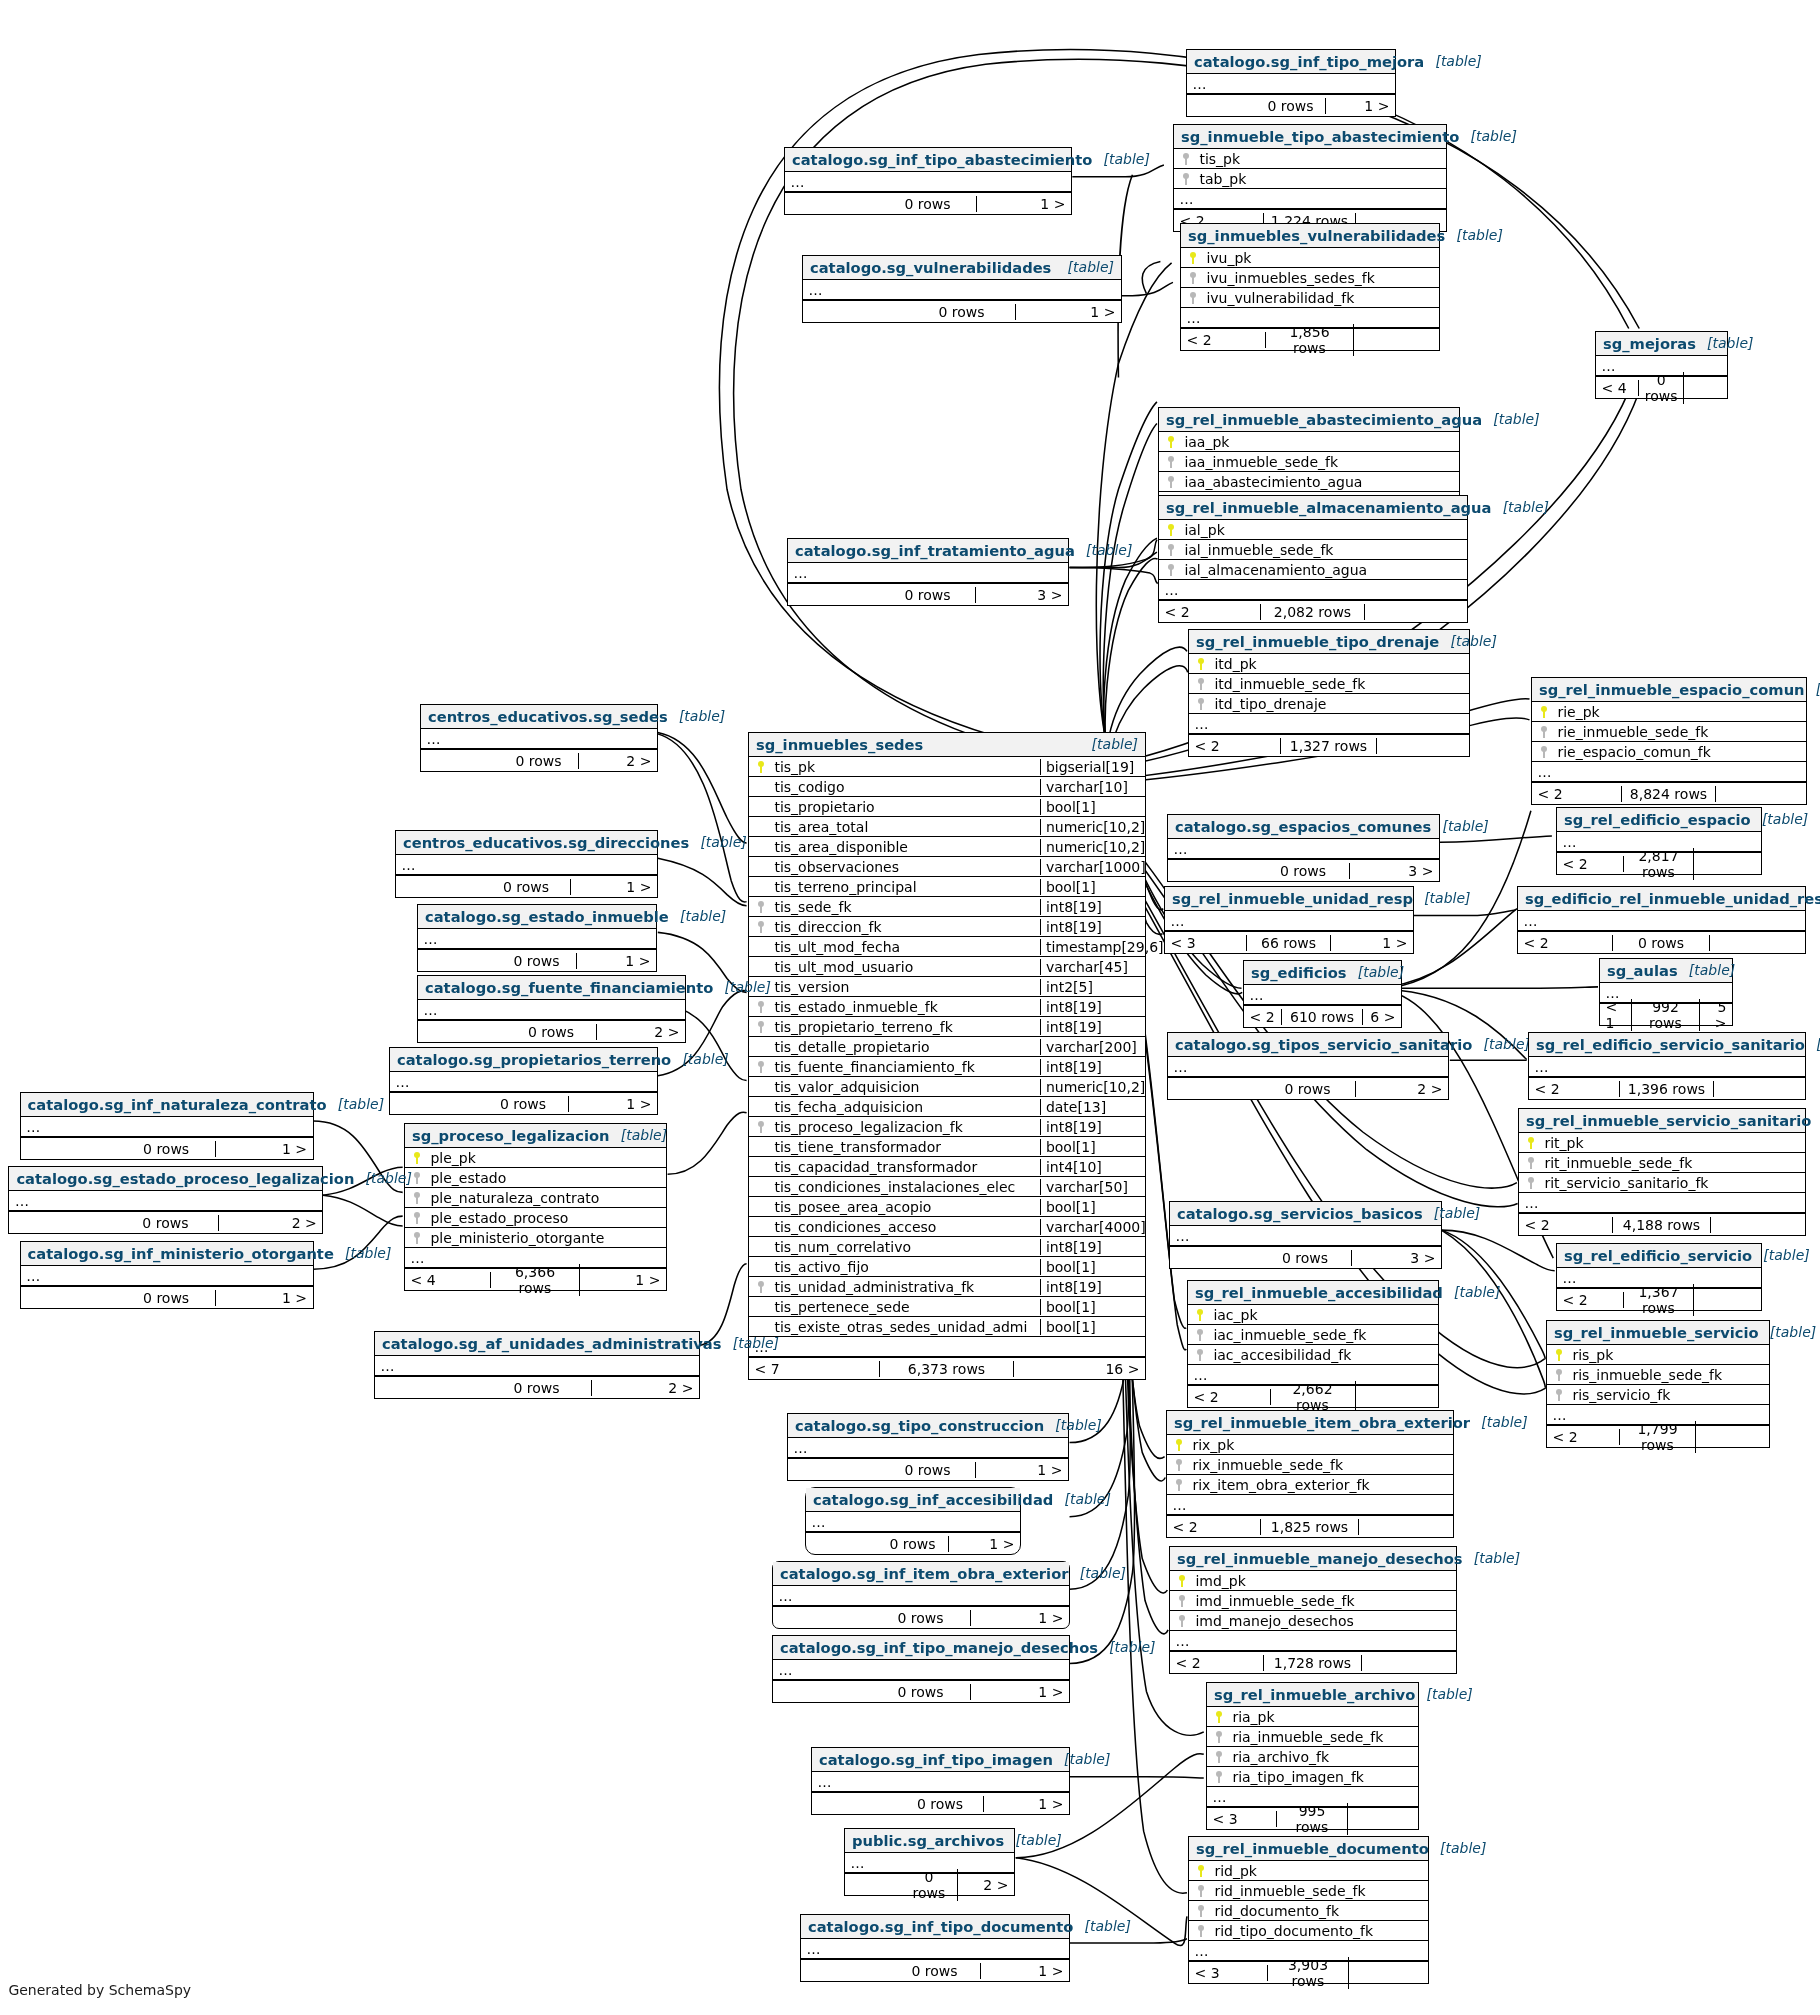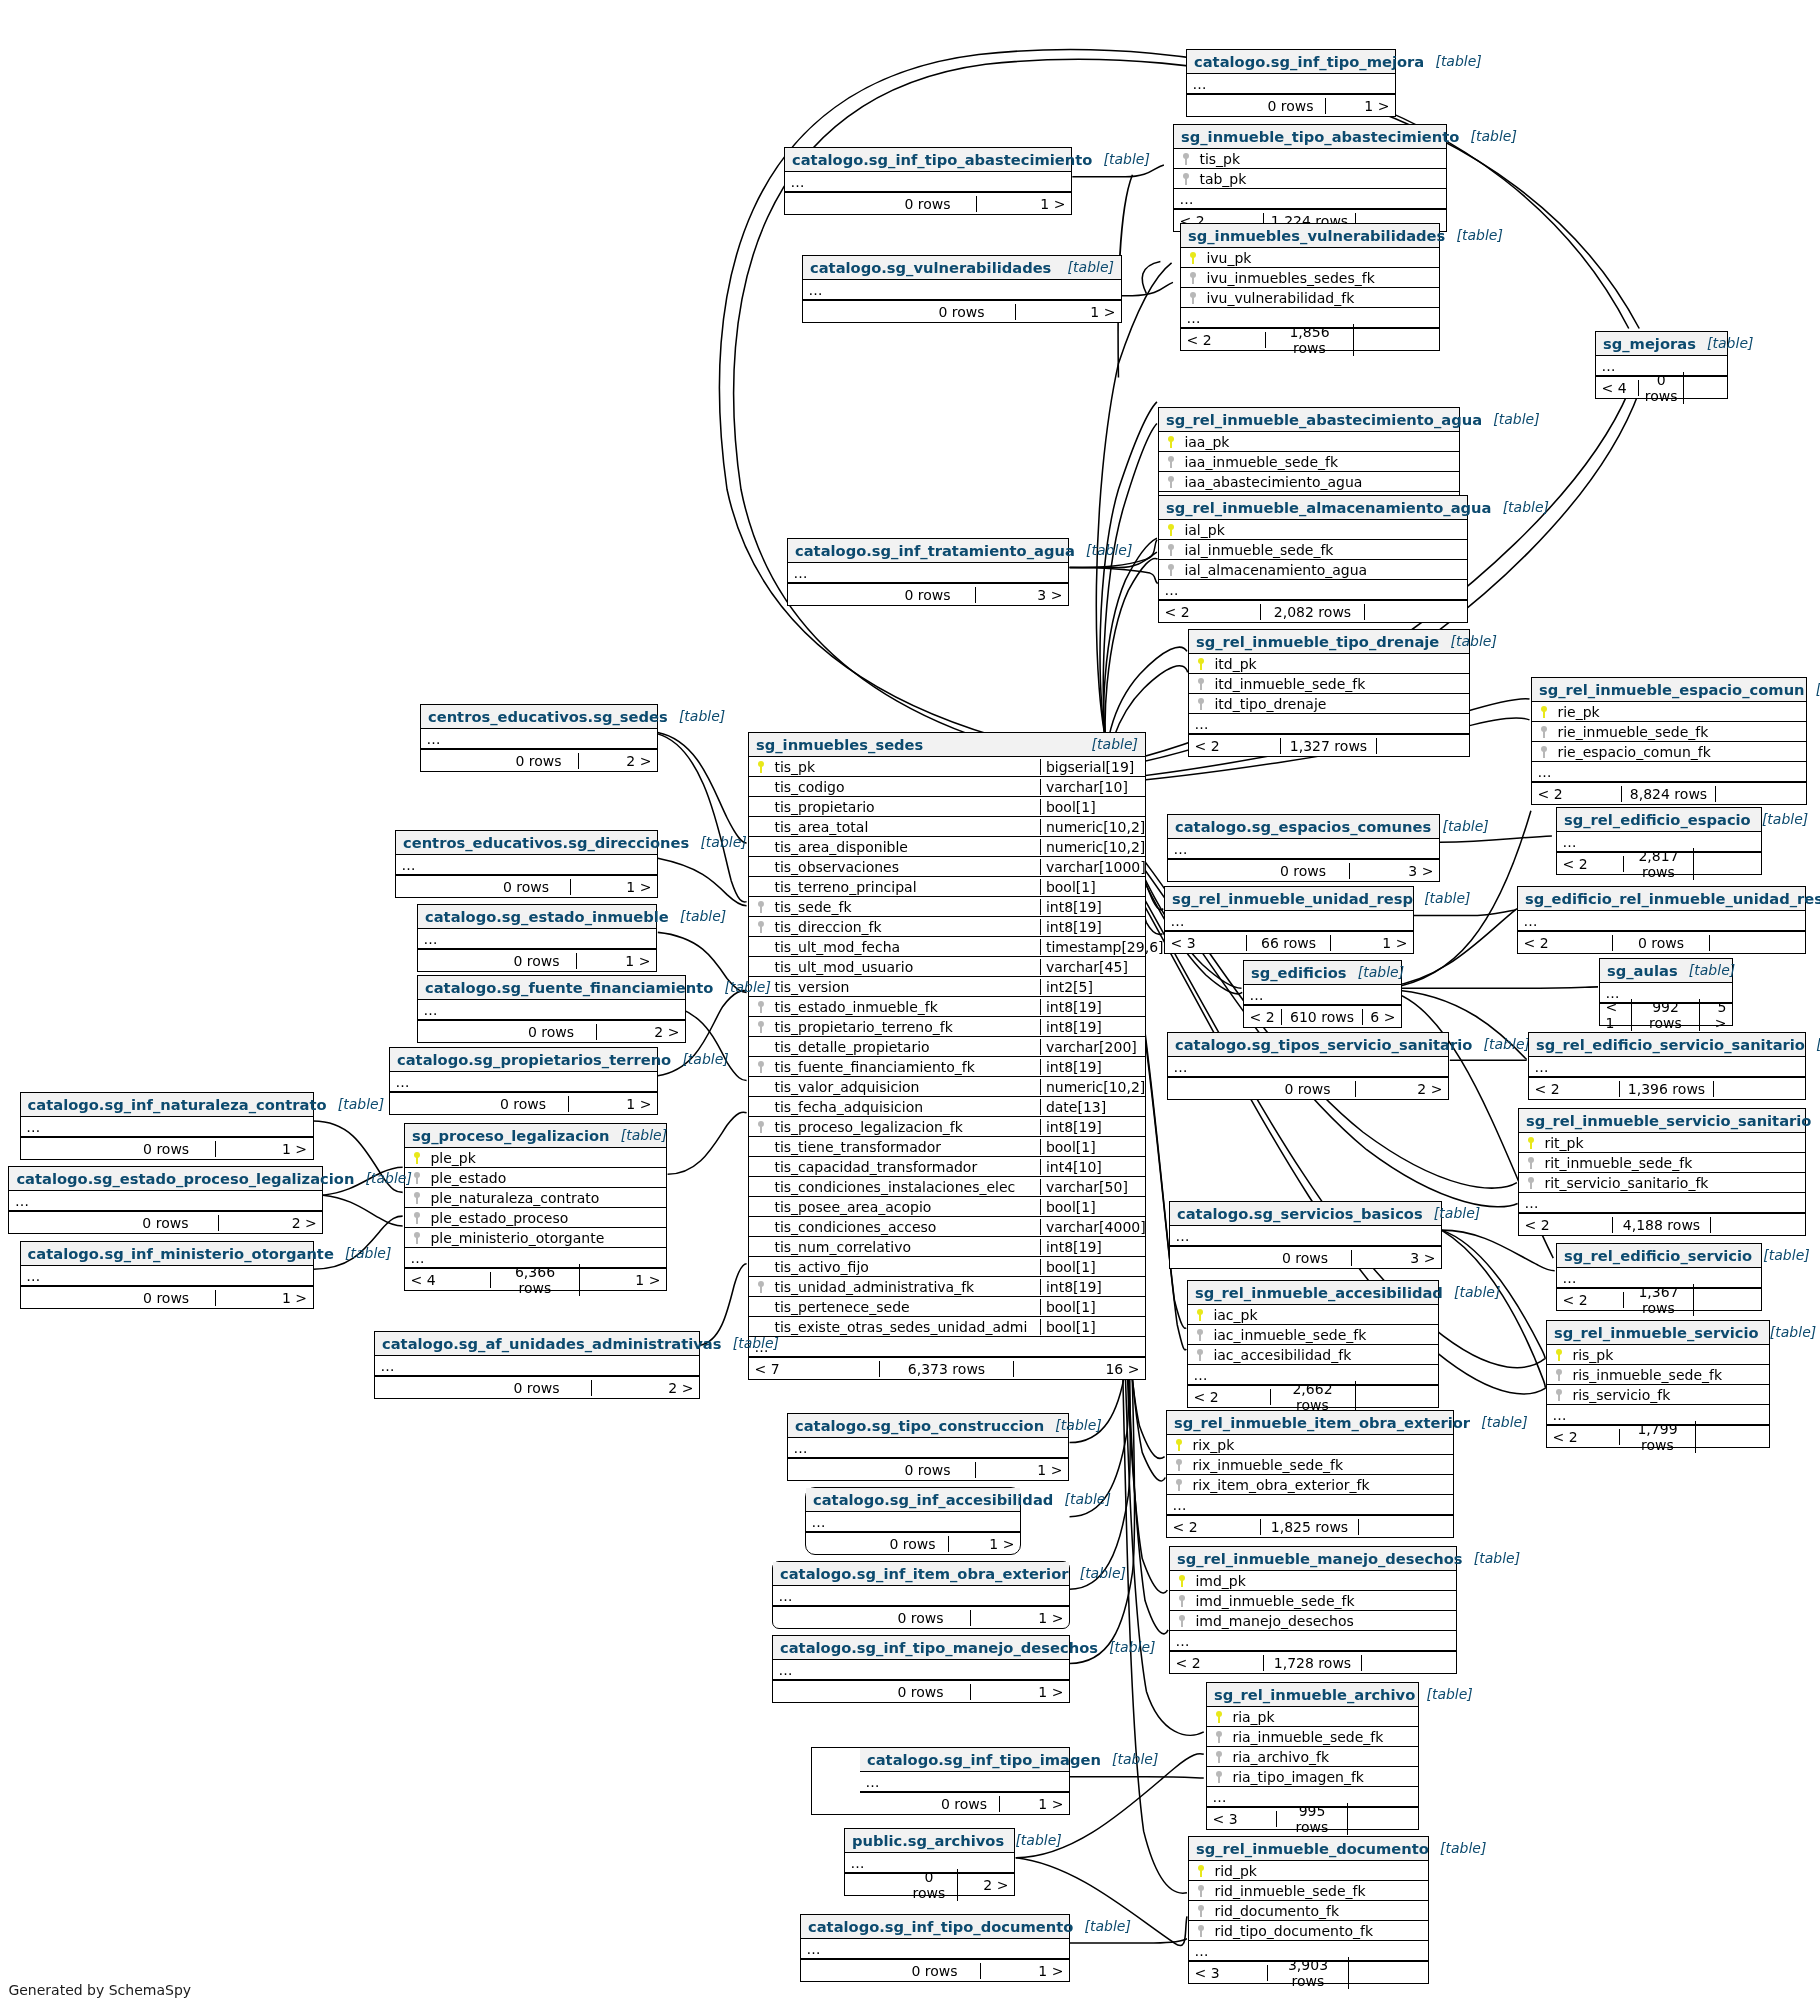--- a/index.html
+++ b/index.html
@@ -958,21 +958,21 @@
           <span class="kcell"><span class="key fk"><i></i><b></b></span></span>
           <span class="nm">ria_tipo_imagen_fk</span>
         </div>
         <div class="row dots">…</div>
         <div class="foot">
           <div class="f1">&lt; 3</div>
           <div class="f2">995 rows</div>
           <div class="f3"></div>
         </div>
       </div>
-      <div class="tbl" style="left: 811px; top: 1747px; width: 259px; padding-left: 48px;">
+      <div class="tbl" style="left: 811px; top: 1747px; width: 259px;">
         <div class="hdr">
           <span>catalogo.sg_inf_tipo_imagen</span>
           <span class="tag">[table]</span>
         </div>
         <div class="row dots">…</div>
         <div class="foot">
           <div class="f1"></div>
           <div class="f2">0 rows</div>
           <div class="f3">1 &gt;</div>
         </div>

